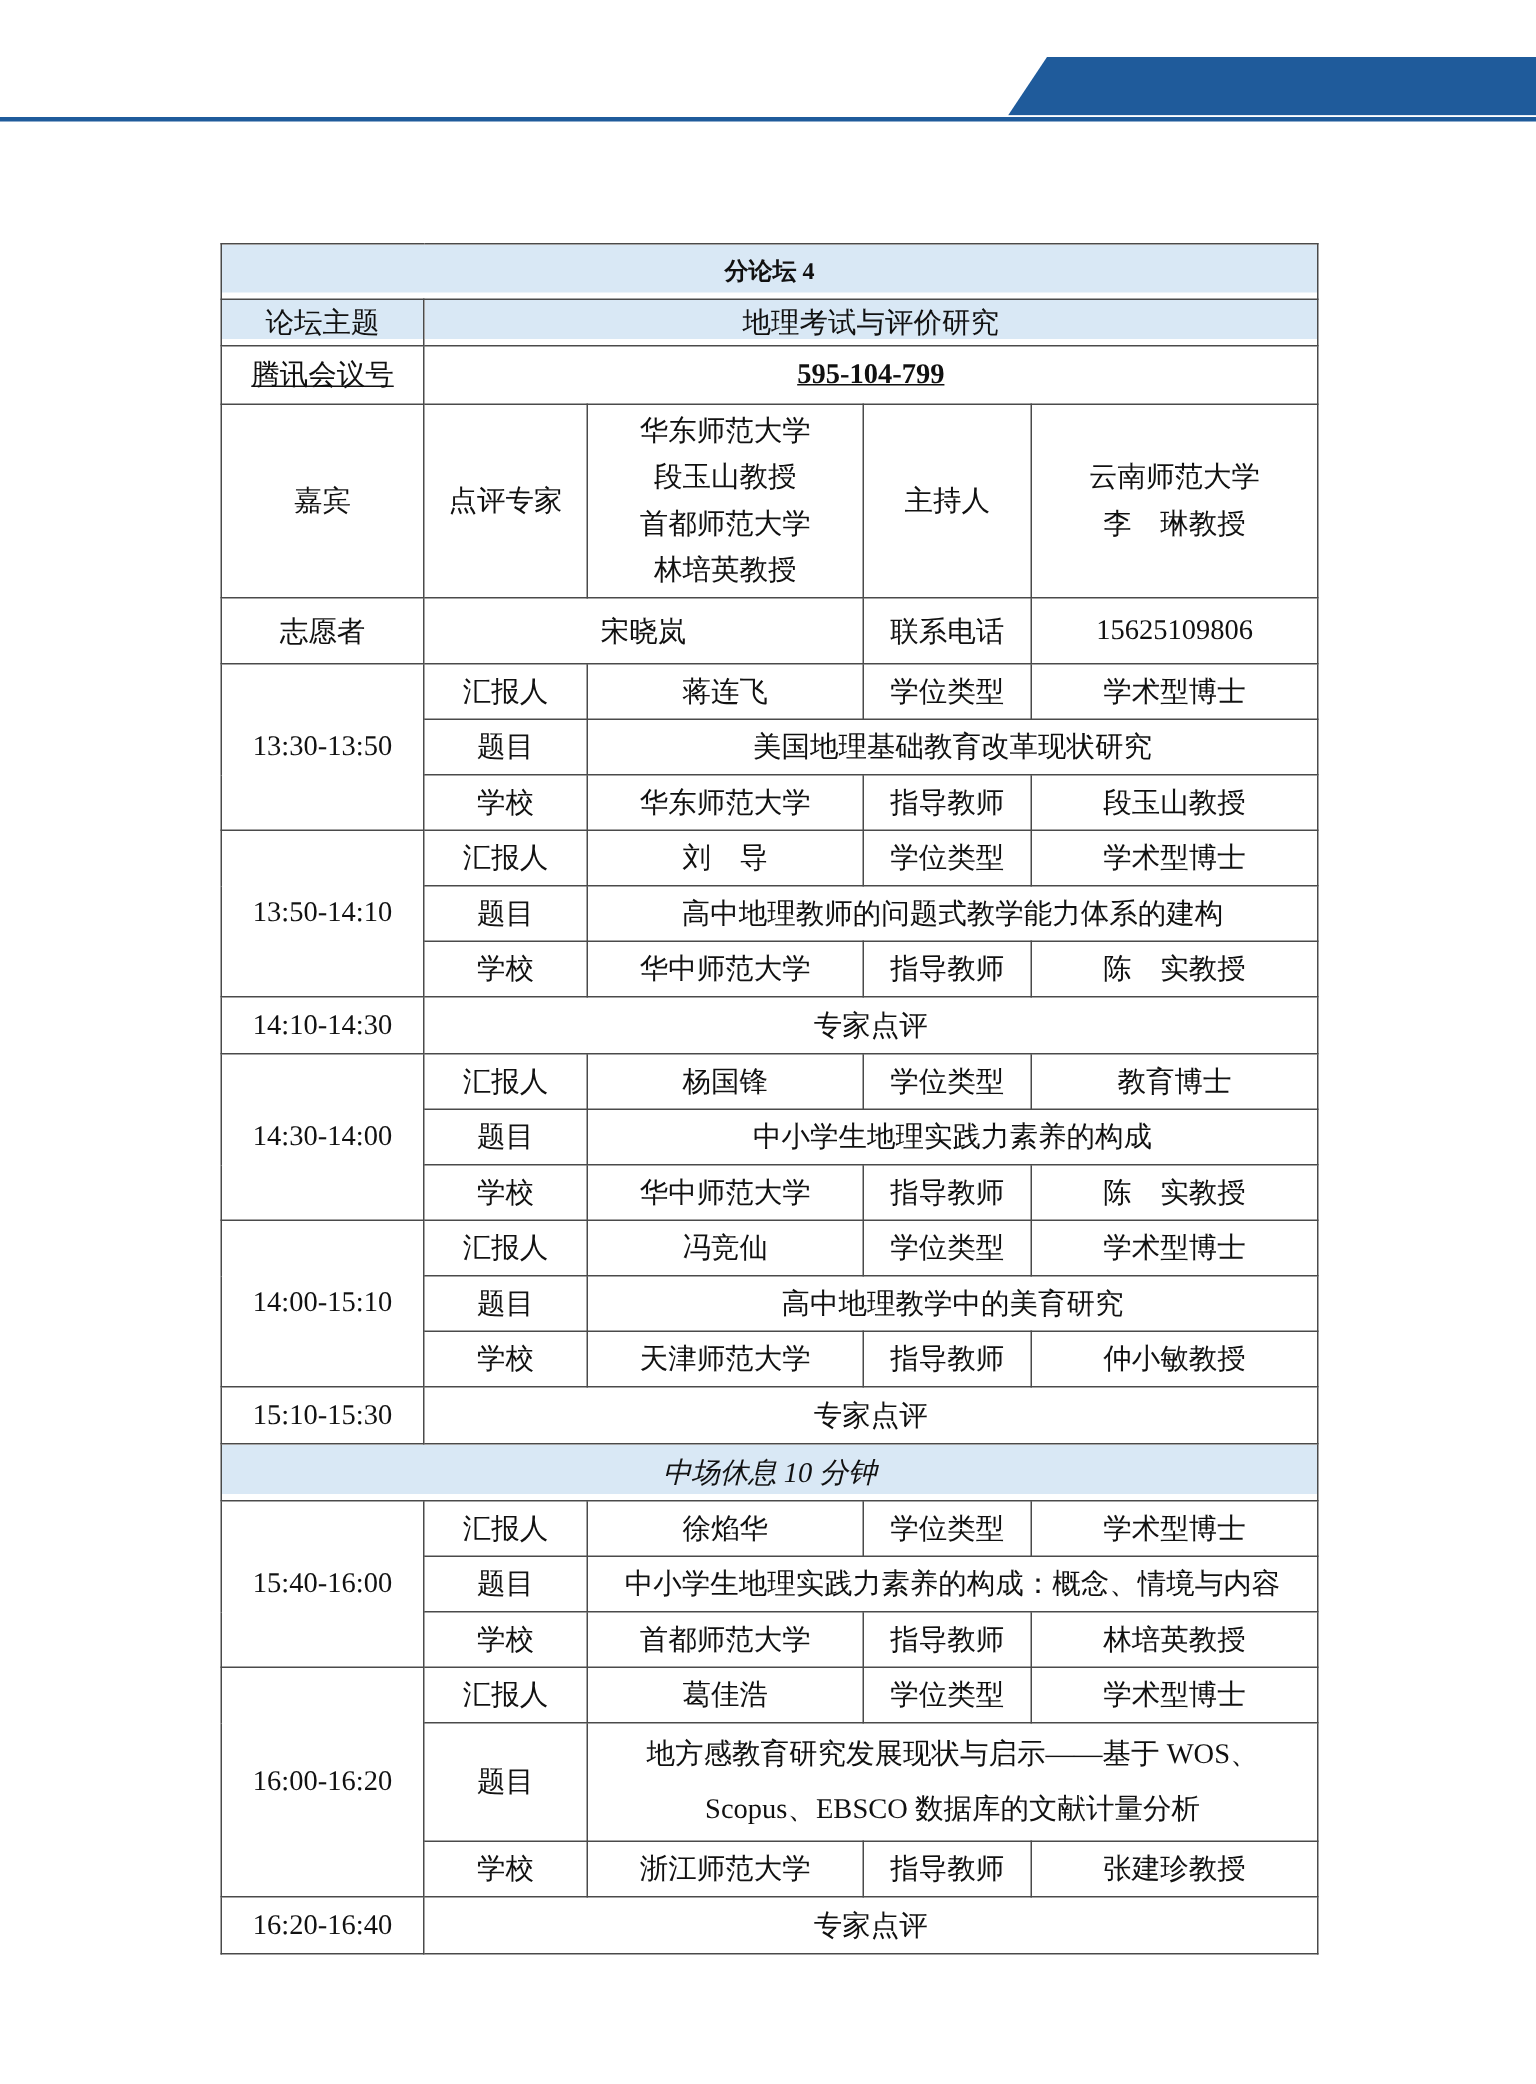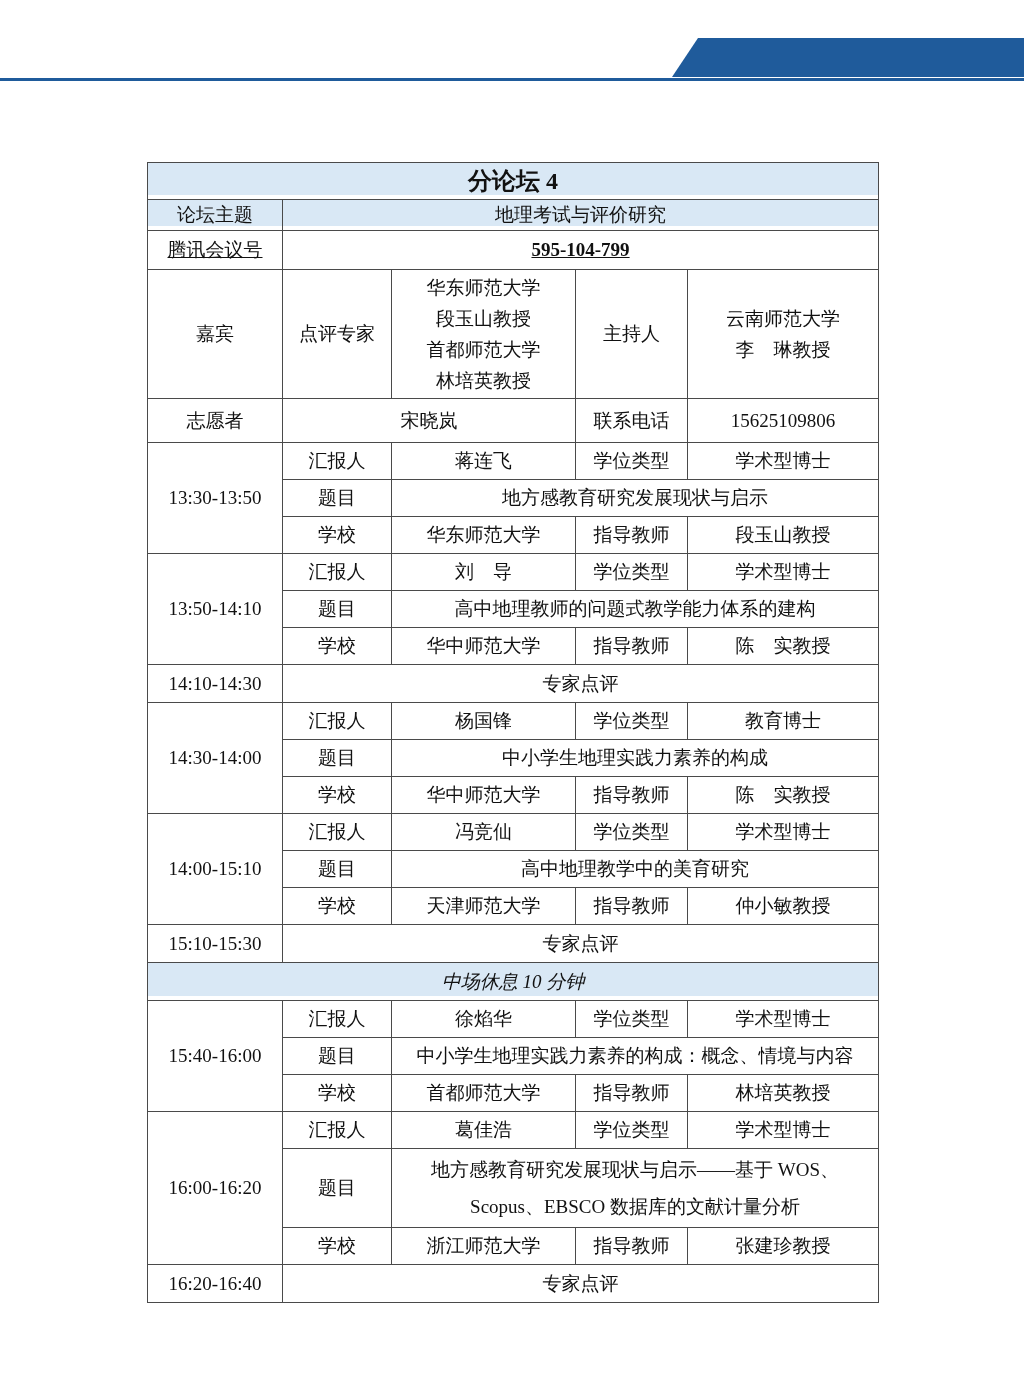--- a/index.html
+++ b/index.html
@@ -19,21 +19,21 @@
   tr{height:37px;}
   tr.r-title{height:37px;}
   tr.r-theme{height:25px;}
   tr.r-meeting{height:39px;text-decoration:underline;}
   tr.r-guests{height:128px;}
   tr.r-volunteer{height:44px;}
   tr.r-review{height:38px;}
   tr.r-break{height:38px;font-style:italic;}
   tr.r-title2{height:76px;}
   .bold{font-weight:bold;}
-  .fs20{font-size:24px;margin-left:38px;}
+  .fs20{font-size:16px;margin-left:38px;}
   td.left{text-align:left;padding-left:10px;}
   td.blue-fill{
     background:linear-gradient(#d9e8f5,#d9e8f5) no-repeat 0 0 / 100% calc(100% - 4px),#ffffff;
   }
   .stack-line{line-height:31px;}
   td.title2{line-height:37px;}
   
   .footer-deco{position:absolute;left:0;top:1408px;width:820px;height:32px;}
   .stripe{position:absolute;top:0;width:27px;height:32px;background:#1f5b9b;
     clip-path:polygon(17px 0,27px 0,10px 100%,0 100%);}
@@ -98,21 +98,21 @@
 
   <tr>
     <td rowspan="3">13:30-13:50</td>
     <td>汇报人</td>
     <td>蒋连飞</td>
     <td>学位类型</td>
     <td>学术型博士</td>
   </tr>
   <tr>
     <td>题目</td>
-    <td colspan="3" class="left">地方感教育研究发展现状与启示</td>
+    <td colspan="3" class="left">美国地理基础教育改革现状研究</td>
   </tr>
   <tr>
     <td>学校</td>
     <td>华东师范大学</td>
     <td>指导教师</td>
     <td>段玉山教授</td>
   </tr>
 
   <tr>
     <td rowspan="3">13:50-14:10</td>

